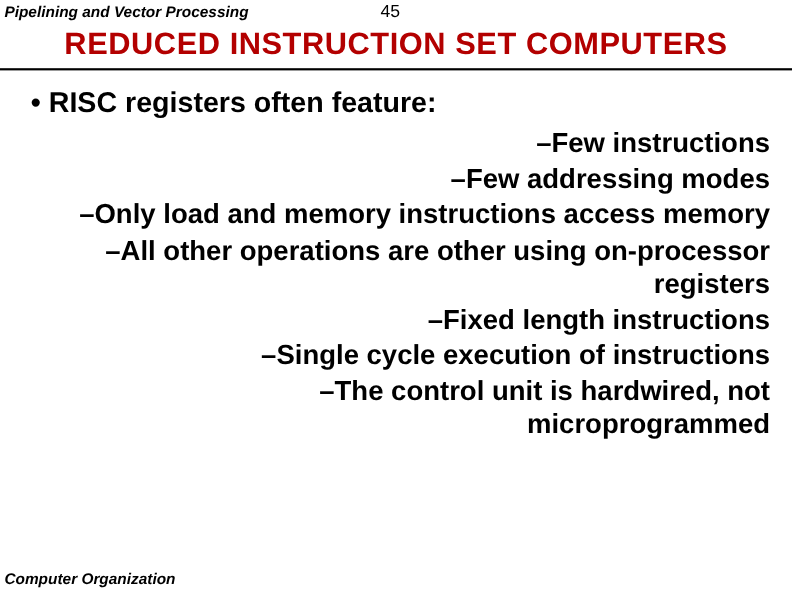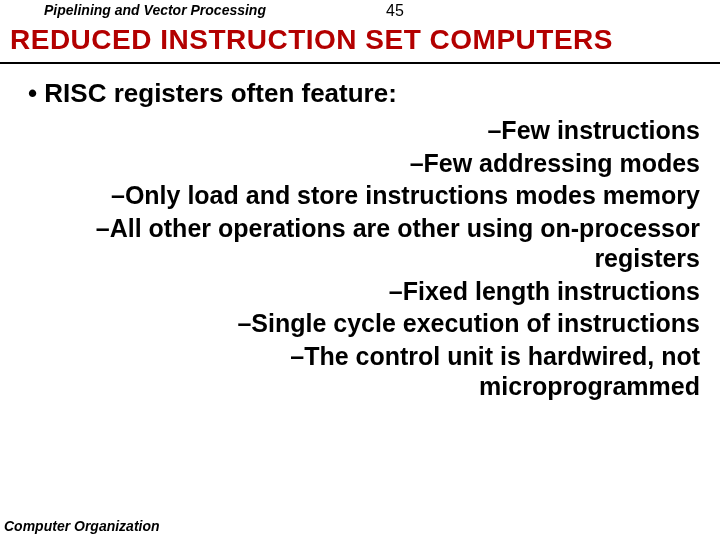--- a/index.html
+++ b/index.html
@@ -8,39 +8,38 @@
       height: 540px;
       background: #fff;
       font-family: Arial, Helvetica, sans-serif;
       position: relative;
       overflow: hidden;
     }
     .header-row {
       display: flex;
       align-items: flex-start;
       padding: 2px 4px 0 4px;
-      margin-left: 40px;
     }
     .topic {
       font-style: italic;
       font-weight: bold;
       font-size: 14px;
       color: #000;
       flex: 0 0 auto;
     }
     .page-num {
       font-size: 16px;
       color: #000;
       margin-left: 120px;
     }
     .title {
       color: #b30000;
       font-weight: bold;
       font-size: 28px;
-      text-align: left;
+      text-align: center;
       padding: 4px 10px 6px 10px;
       letter-spacing: 0.5px;
     }
     .hr {
       border: none;
       border-top: 2px solid #000;
       margin: 0;
     }
     .content {
       padding: 14px 20px 0 28px;
@@ -96,21 +95,21 @@
 
 <hr class="hr">
 
 <div class="content">
   <div class="lead">
     <span>• </span><span>RISC registers often feature:</span>
   </div>
   <ul class="bullets">
     <li>Few instructions</li>
     <li>Few addressing modes</li>
-    <li>Only load and store instructions modes memory</li>
+    <li>Only load and memory instructions access memory</li>
     <li>All other operations are other using on-processor registers</li>
     <li>Fixed length instructions</li>
     <li>Single cycle execution of instructions</li>
     <li>The control unit is hardwired, not microprogrammed</li>
   </ul>
 </div>
 
 <div class="footer">
   <span>Computer Organization</span>
 </div>

